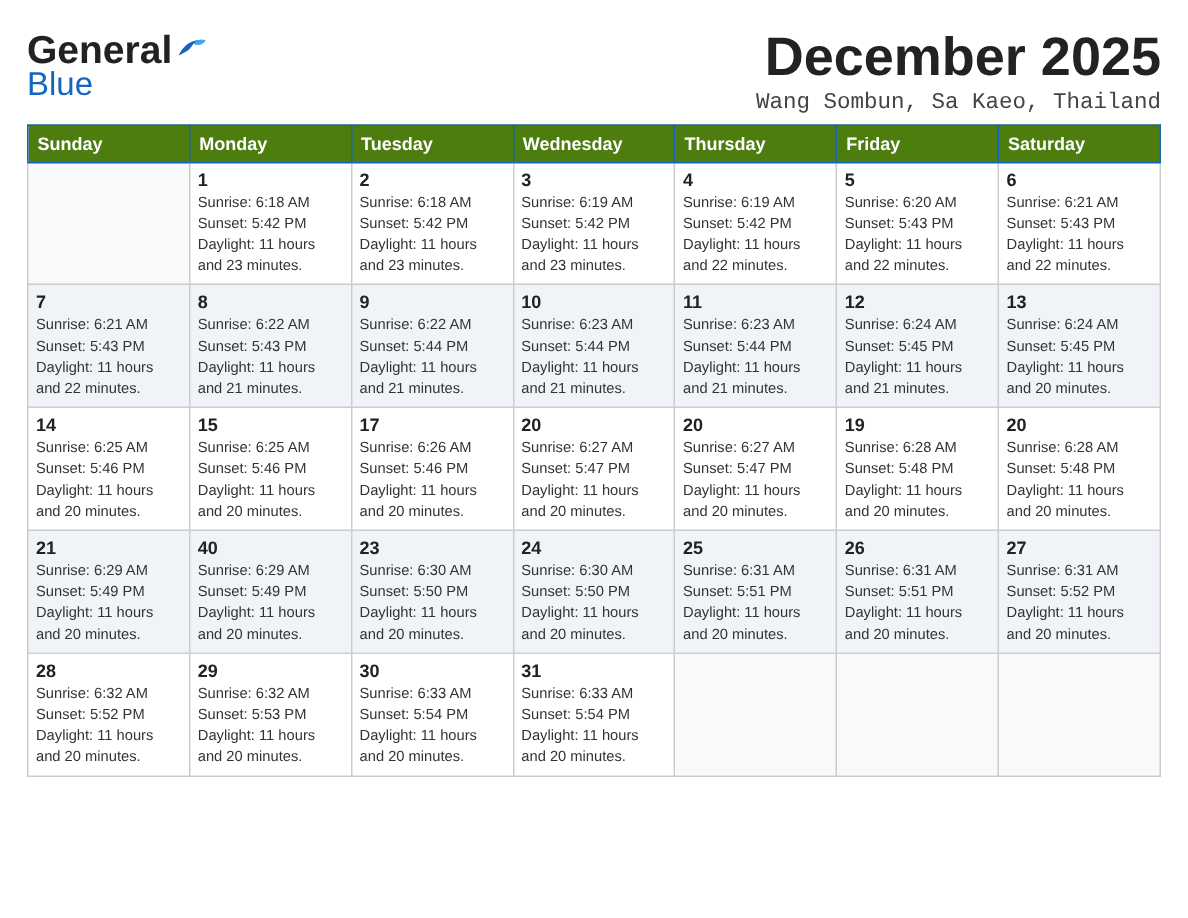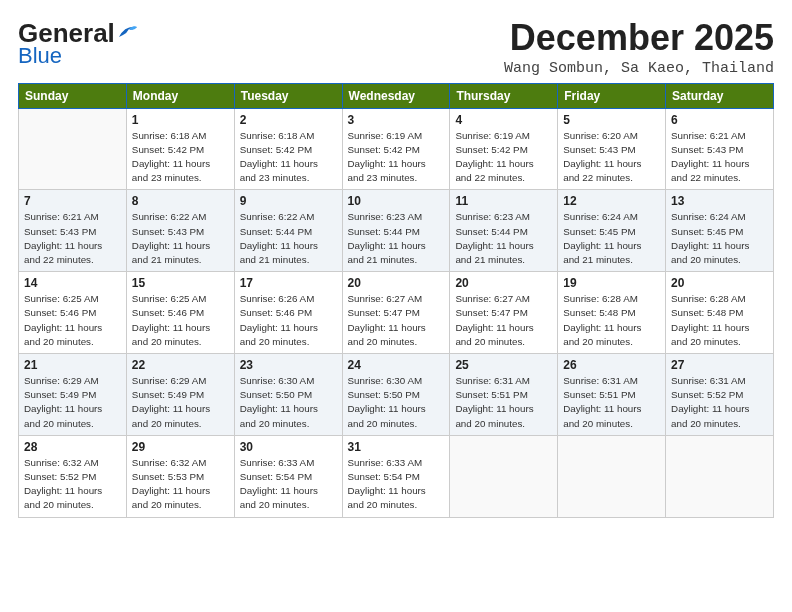--- a/index.html
+++ b/index.html
@@ -207,21 +207,21 @@
             <span class="day-num">20</span>
             <div class="day-info">Sunrise: 6:28 AM<br>Sunset: 5:48 PM<br>Daylight: 11 hours and 20 minutes.</div>
           </td>
         </tr>
         <tr class="row-shade">
           <td>
             <span class="day-num">21</span>
             <div class="day-info">Sunrise: 6:29 AM<br>Sunset: 5:49 PM<br>Daylight: 11 hours and 20 minutes.</div>
           </td>
           <td>
-            <span class="day-num">22</span>
+            <span class="day-num">40</span>
             <div class="day-info">Sunrise: 6:29 AM<br>Sunset: 5:49 PM<br>Daylight: 11 hours and 20 minutes.</div>
           </td>
           <td>
             <span class="day-num">23</span>
             <div class="day-info">Sunrise: 6:30 AM<br>Sunset: 5:50 PM<br>Daylight: 11 hours and 20 minutes.</div>
           </td>
           <td>
             <span class="day-num">24</span>
             <div class="day-info">Sunrise: 6:30 AM<br>Sunset: 5:50 PM<br>Daylight: 11 hours and 20 minutes.</div>
           </td>

